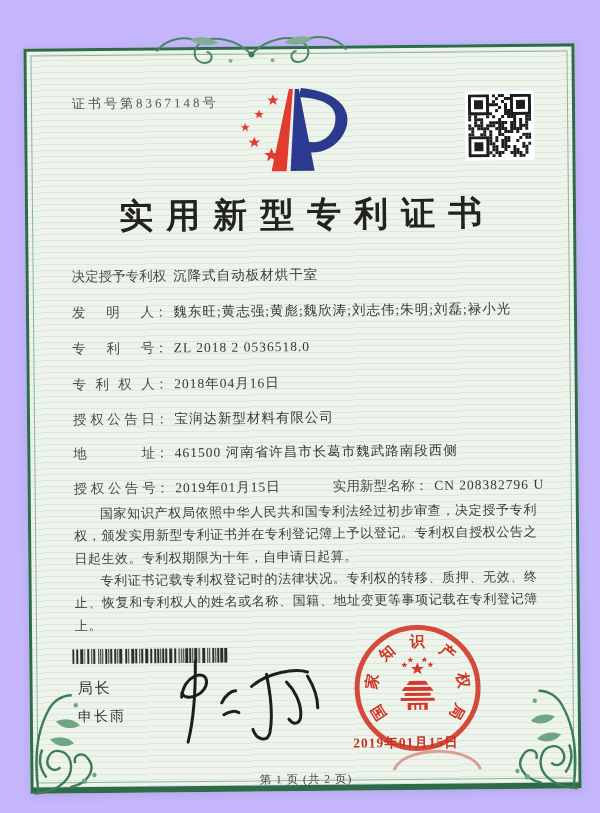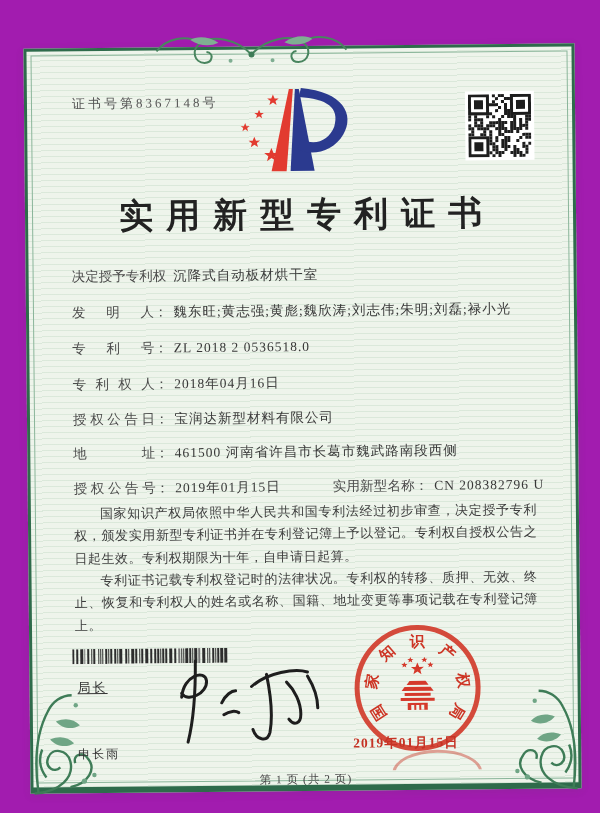--- a/index.html
+++ b/index.html
@@ -1,17 +1,17 @@
 <!DOCTYPE html>
 <html><head>
 <meta charset="utf-8">
 <style>
   html,body{margin:0;padding:0;width:600px;height:813px;background:#fff;
     font-family:"Liberation Serif","DejaVu Serif",serif;}
-  .photo{position:relative;width:600px;height:813px;background:#a21caf;overflow:hidden;}
+  .photo{position:relative;width:600px;height:813px;background:#c4b5fd;overflow:hidden;}
 
   .cert{position:absolute;left:27px;top:46px;width:551px;height:745px;
     background:#eef4eb;transform:rotate(-0.55deg);box-shadow:0 2px 8px rgba(60,80,60,.12);}
   .cert .guilloche{position:absolute;inset:0;
     background:repeating-linear-gradient(to bottom,rgba(140,185,150,.20) 0 1px,rgba(255,255,255,0) 1px 6px);}
   .frame{position:absolute;inset:0;border:3px solid #2e6b4b;border-bottom-width:6px;}
   .frame-inner{position:absolute;inset:4px;border:1px solid #8ab59a;}
 
   .ornament-top{position:absolute;top:-16px;left:123px;width:210px;height:46px;}
   .corner{position:absolute;width:96px;height:118px;}
@@ -30,22 +30,22 @@
     color:#4b4b4b;vertical-align:top;}
   .colon{color:#4b4b4b;margin-right:6px;}
   .fvalue{letter-spacing:1px;color:#383838;}
   .pair2{margin-left:52px;}
 
   .paras{position:absolute;left:46px;top:455px;width:463px;font-size:13px;line-height:1.72;
     color:#3e3e3e;letter-spacing:.5px;text-align:justify;}
   .paras p{margin:0;text-indent:2em;}
 
   .barcode{position:absolute;left:43px;top:601px;width:158px;height:15px;}
-  .director-title{position:absolute;left:48px;top:631px;font-size:13px;color:#333;letter-spacing:2px;text-decoration:underline;}
-  .director-name{position:absolute;left:48px;top:698px;font-size:12px;color:#333;letter-spacing:2px;}
+  .director-title{position:absolute;left:48px;top:631px;font-size:15px;color:#333;letter-spacing:2px;}
+  .director-name{position:absolute;left:48px;top:660px;font-size:14px;color:#333;letter-spacing:2px;}
   .signature{position:absolute;left:118px;top:598px;width:185px;height:105px;}
 
   .seal{position:absolute;left:325px;top:580px;width:126px;height:126px;}
   .seal-ring{position:absolute;inset:0;border:5px solid rgba(208,50,34,.88);border-radius:50%;}
   .seal-chars{position:absolute;inset:0;font-size:15px;font-weight:700;color:#cd3424;}
   .seal-chars span{position:absolute;}
   .emblem{position:absolute;left:33px;top:30px;width:60px;height:62px;}
   .seal-date{position:absolute;left:323px;top:689px;font-size:13.5px;font-weight:600;
     color:#c53325;letter-spacing:1px;white-space:nowrap;}
   .seal2-clip{position:absolute;left:358px;top:703px;width:96px;height:22px;overflow:hidden;}

